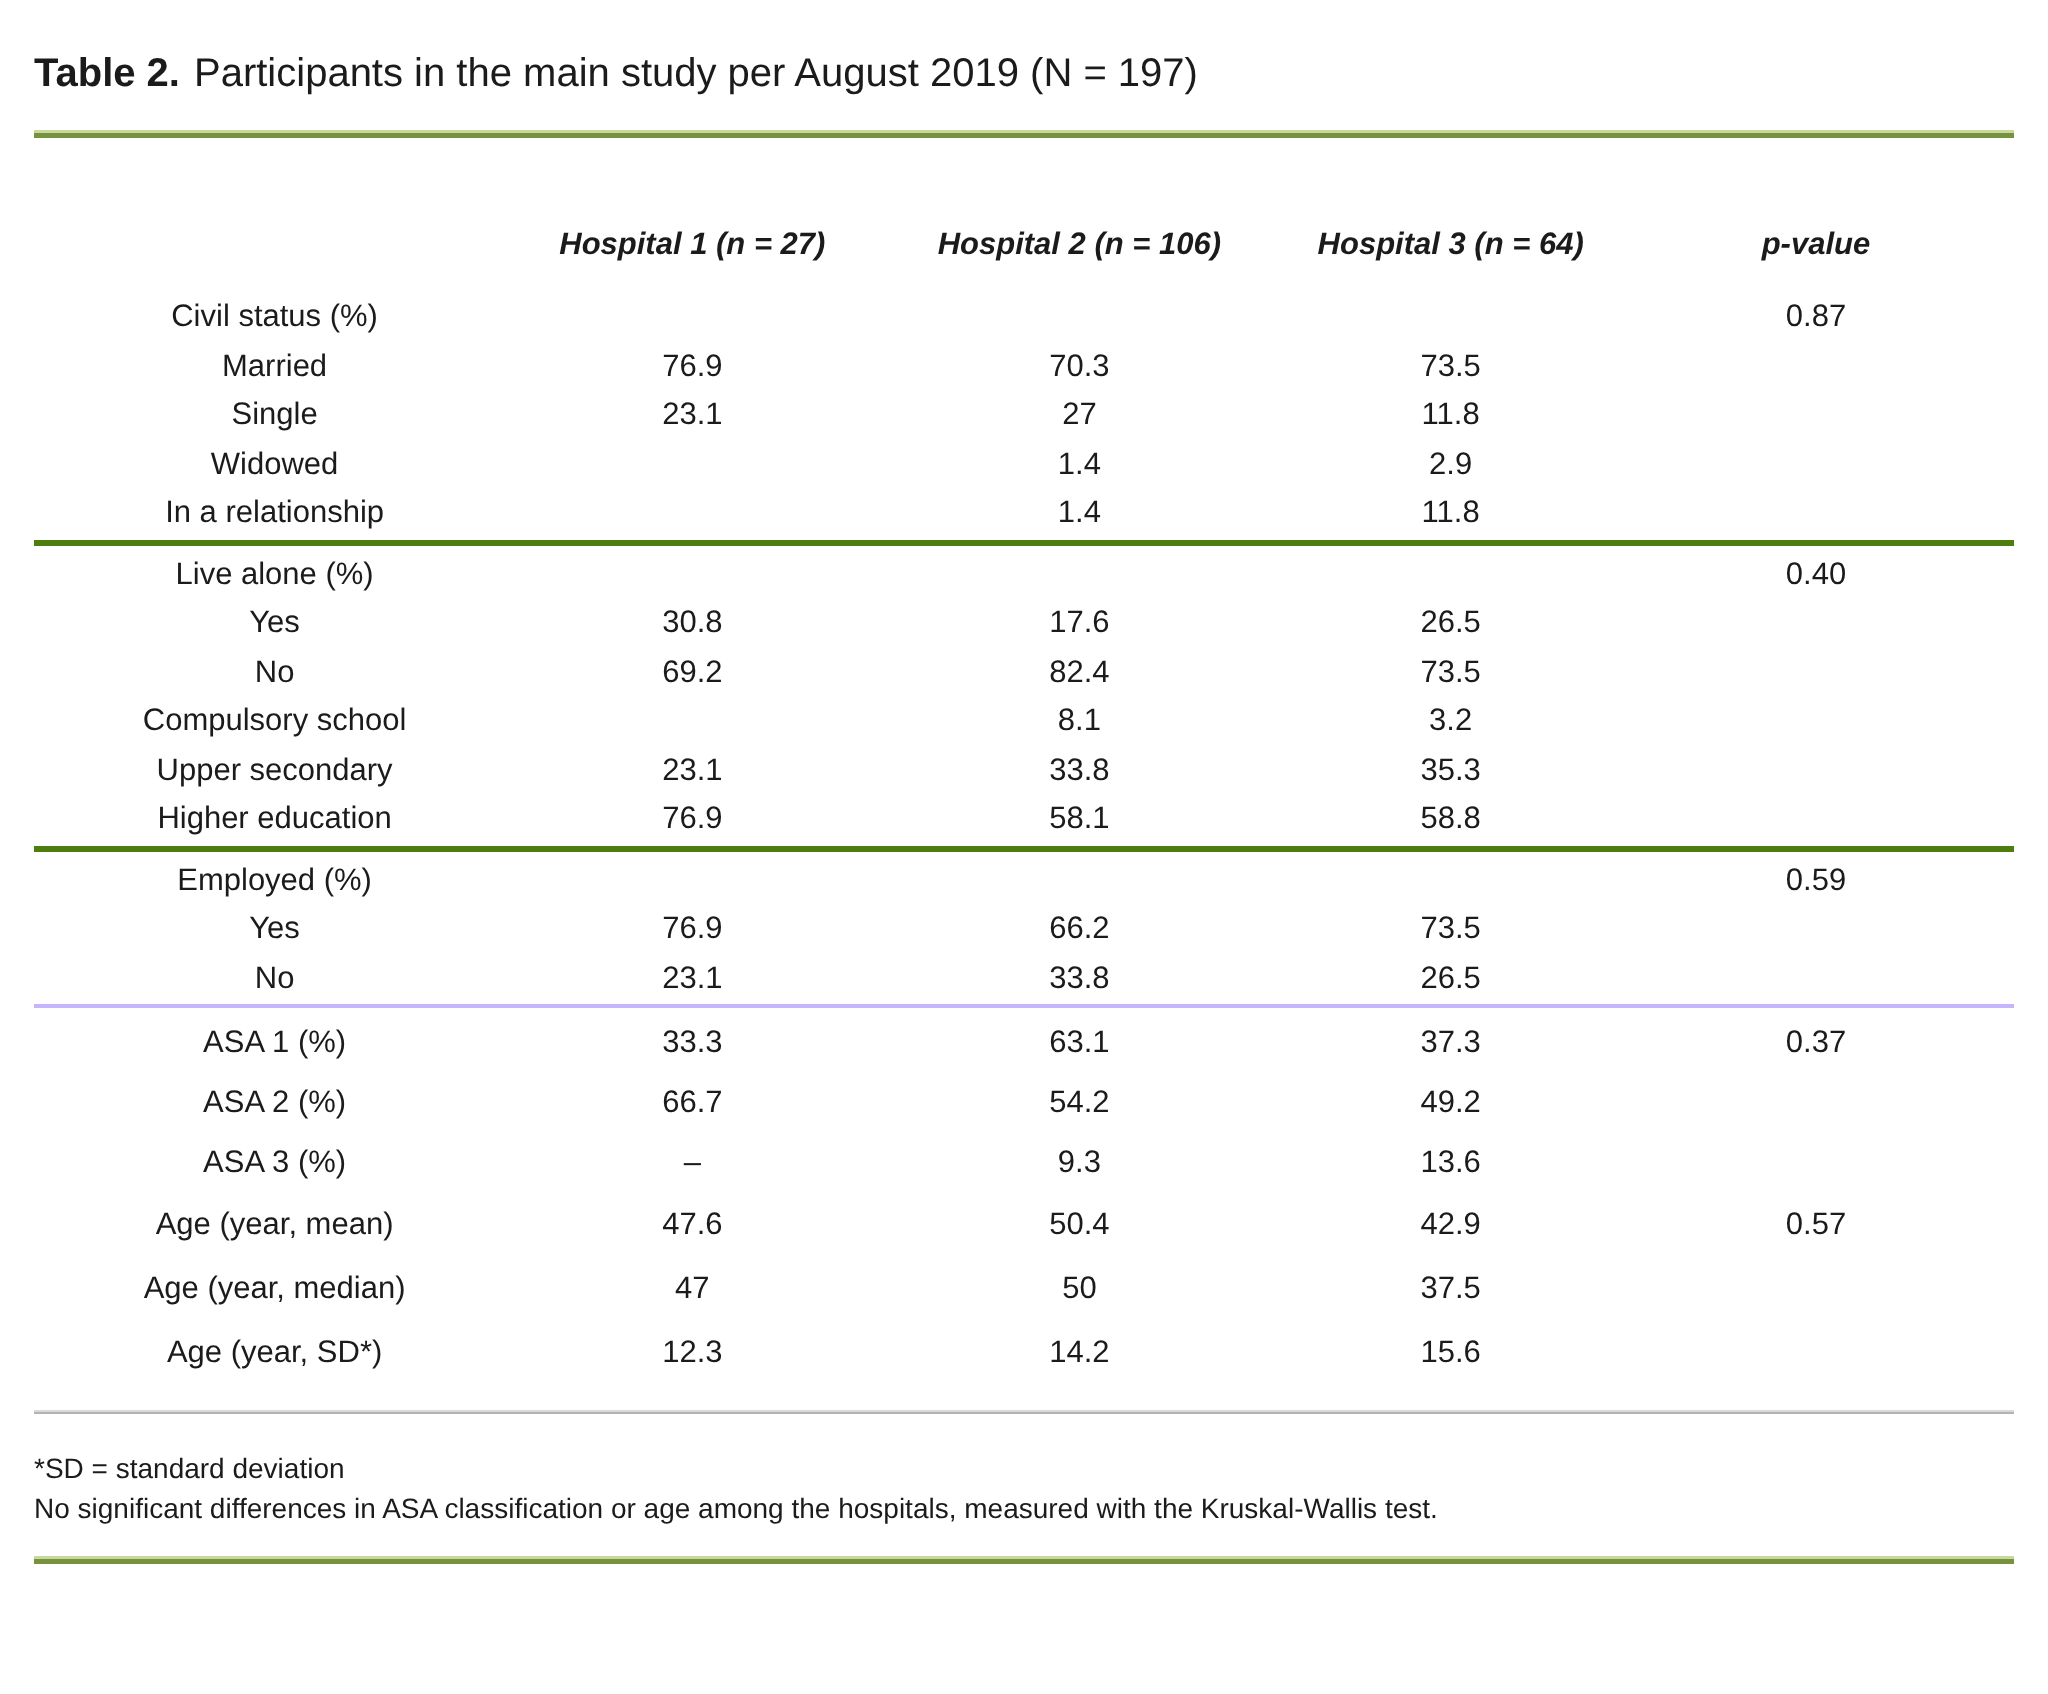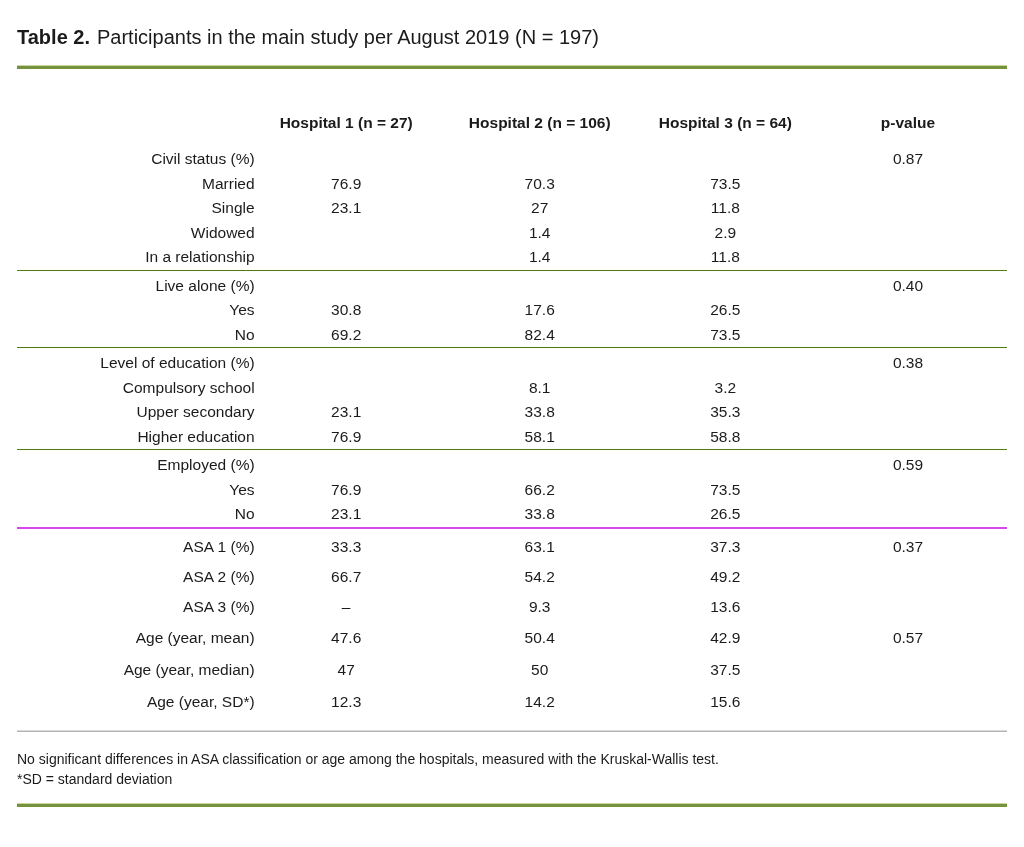--- a/index.html
+++ b/index.html
@@ -40,44 +40,45 @@
     font-size: 15.5px;
     color: #1b1b1b;
   }
   table.participants th {
     font-weight: 700;
     font-size: 15.5px;
     line-height: 20px;
     padding: 44px 0 14px 0;
     text-align: center;
     vertical-align: bottom;
+    font-style: italic;
   }
   table.participants th.col-label {
     text-align: left;
     padding-left: 3px;
   }
   table.participants td {
     padding: 0;
     text-align: center;
     vertical-align: middle;
     line-height: 24.5px;
     white-space: nowrap;
   }
   table.participants td.cell-label {
-    text-align: right;
+    text-align: center;
     padding-left: 3px;
   }
   tr.size-tall td    { line-height: 30px; }
   tr.size-taller td  { line-height: 32px; }
   tr.div-light td {
-    border-top: 1px solid #4d7c0f;
+    border-top: 3px solid #4d7c0f;
     padding-top: 3px;
   }
   tr.div-dark td {
-    border-top: 2px solid #d946ef;
+    border-top: 2px solid #c4b5fd;
     padding-top: 3px;
   }
   .rule-prefoot {
     height: 2px;
     margin-top: 12px;
     background: linear-gradient(to bottom, #d9d9d9 0%, #d9d9d9 45%, #b3b3b3 45%, #b3b3b3 100%);
   }
   .footnotes {
     margin-top: 17px;
     font-size: 14px;
@@ -167,27 +168,20 @@
           <td>26.5</td>
           <td></td>
         </tr>
         <tr class="size-compact">
           <td class="cell-label">No</td>
           <td>69.2</td>
           <td>82.4</td>
           <td>73.5</td>
           <td></td>
         </tr>
-        <tr class="size-compact div-light">
-          <td class="cell-label">Level of education (%)</td>
-          <td></td>
-          <td></td>
-          <td></td>
-          <td>0.38</td>
-        </tr>
         <tr class="size-compact">
           <td class="cell-label">Compulsory school</td>
           <td></td>
           <td>8.1</td>
           <td>3.2</td>
           <td></td>
         </tr>
         <tr class="size-compact">
           <td class="cell-label">Upper secondary</td>
           <td>23.1</td>
@@ -264,19 +258,19 @@
           <td>14.2</td>
           <td>15.6</td>
           <td></td>
         </tr>
       </tbody>
   </table>
 
   <div class="rule-prefoot"></div>
 
   <div class="footnotes">
+    <p>*SD = standard deviation</p>
     <p>No significant differences in ASA classification or age among the hospitals, measured with the Kruskal-Wallis test.</p>
-    <p>*SD = standard deviation</p>
   </div>
 
   <div class="rule-green rule-bottom"></div>
 
 </div>
 
 </body></html>

